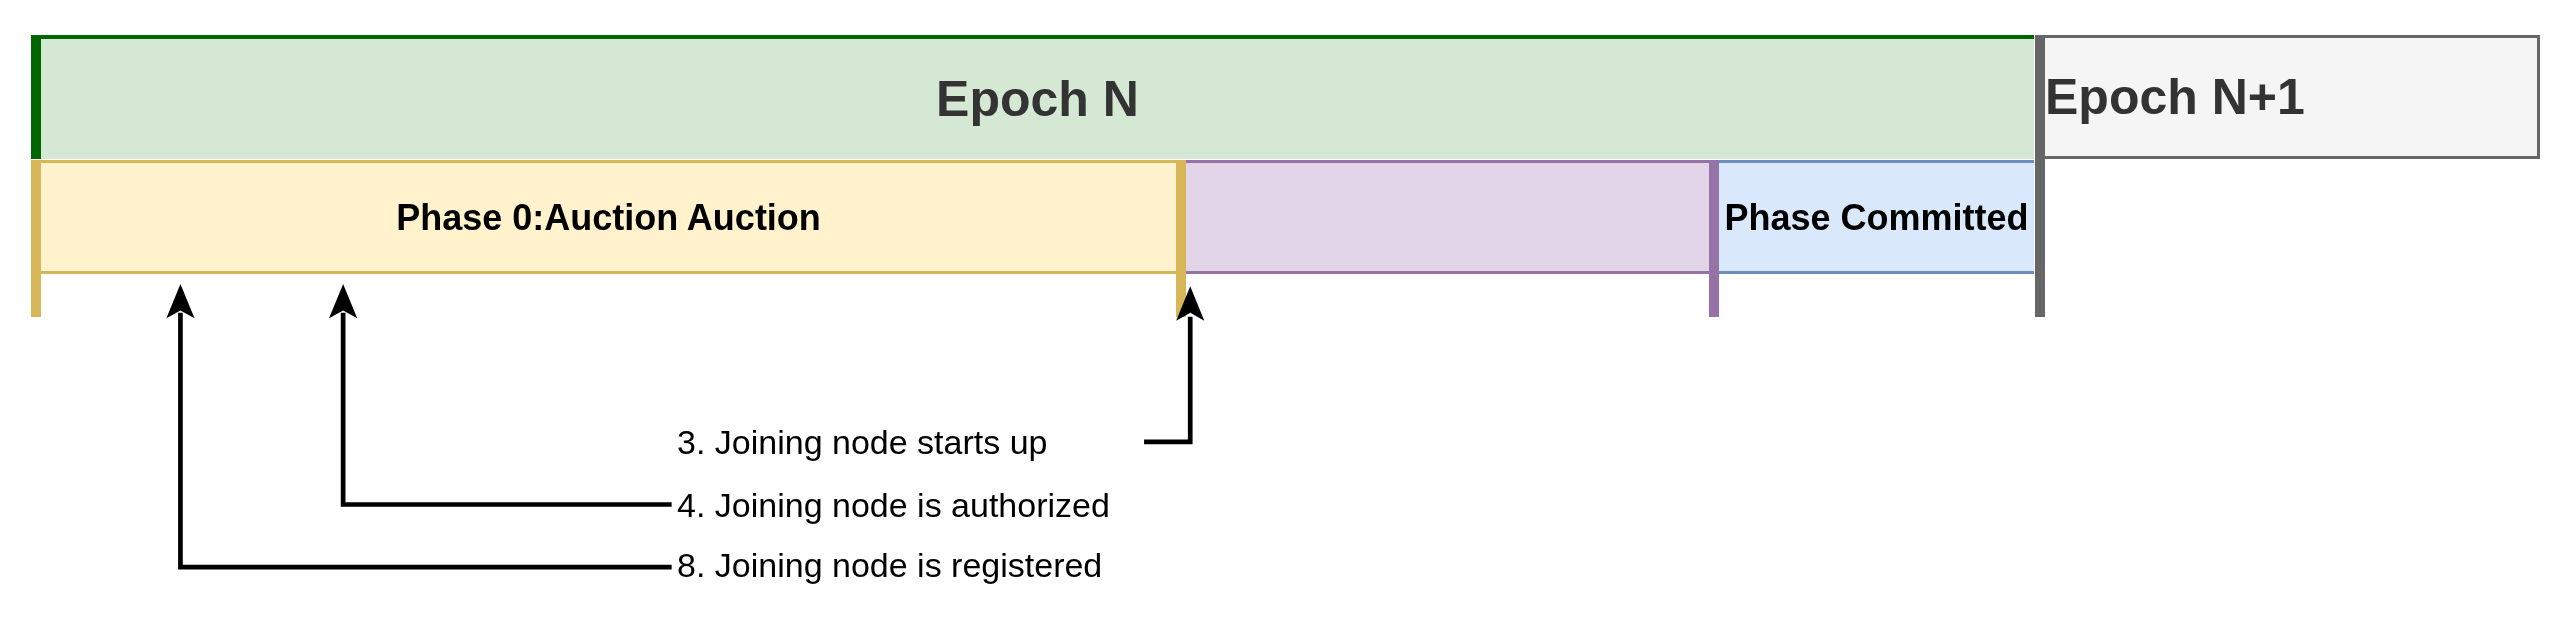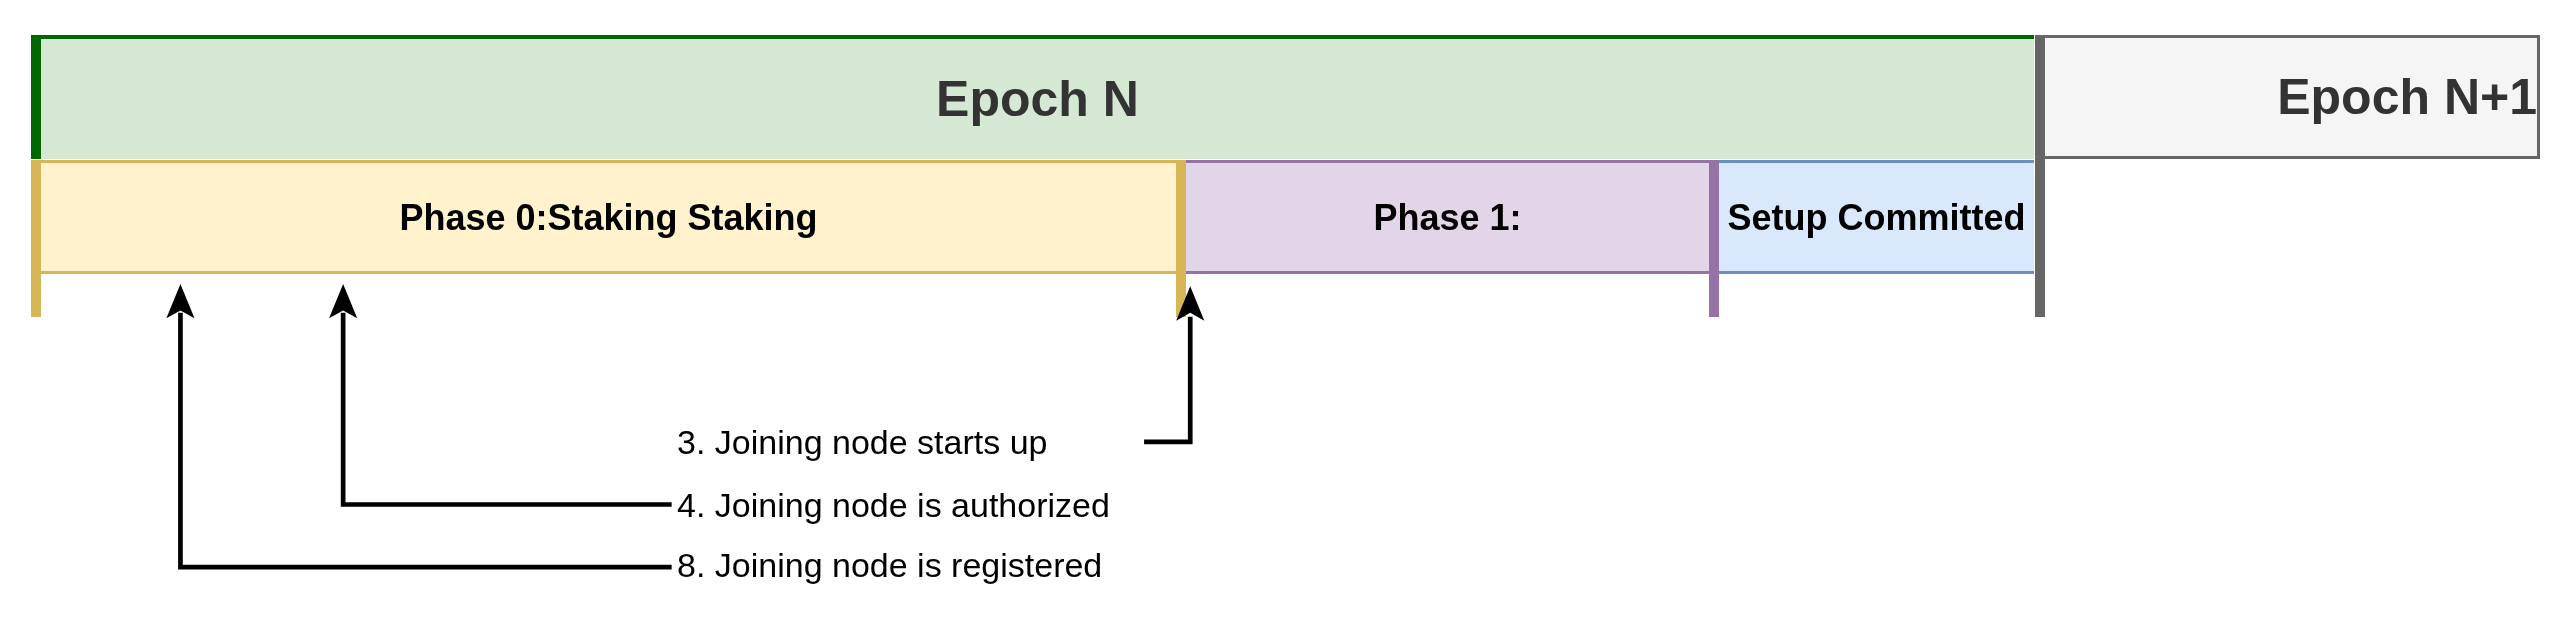--- a/index.html
+++ b/index.html
@@ -9,21 +9,21 @@
   
   .epoch-n-box{
     position:absolute;left:41px;top:35px;width:1993px;height:124px;
     background:#d5e8d4;border-top:4.7px solid #006600;box-sizing:border-box;
     display:flex;align-items:center;justify-content:center;
     font-size:50px;font-weight:bold;color:#333333;
   }
   .epoch-n1-box{
     position:absolute;left:2045px;top:35px;width:495px;height:124px;
     background:#f5f5f5;border:3.9px solid #666666;border-left:none;box-sizing:border-box;
-    display:flex;align-items:center;justify-content:flex-end;
+    display:flex;align-items:center;justify-content:flex-start;
     font-size:50px;font-weight:bold;color:#333333;
   }
 
   
   .marker{position:absolute;width:10.2px;}
   .marker-green {left:31px;  top:35px; height:124px;background:#006600;}
   .marker-gray  {left:2035px;top:35px; height:282px;background:#666666;}
   .marker-gold-a{left:31px;  top:160px;height:157px;background:#d6b656;}
   .marker-gold-b{left:1176px;top:160px;height:157px;background:#d6b656;}
   .marker-purple{left:1709px;top:160px;height:157px;background:#9673a6;}
@@ -63,27 +63,26 @@
 
   <div class="epoch-n-box">
     <span>Epoch N</span>
   </div>
   <div class="epoch-n1-box">
     <span>Epoch N+1</span>
   </div>
 
   <div class="phase phase-0">
     <div>Phase 0:</div>
-    <div>Staking Staking</div>
+    <div>Auction Auction</div>
   </div>
   <div class="phase phase-1">
-    <div>Phase 1:</div>
   </div>
   <div class="phase phase-2">
-    <div>Setup Committed</div>
+    <div>Phase Committed</div>
   </div>
 
   <svg class="connector-layer" viewBox="0 0 3292 808" xmlns="http://www.w3.org/2000/svg">
 
     <g>
       <polyline points="858,725 230,725 230,400" fill="none" stroke="#000000" stroke-width="6"></polyline>
       <path d="M230,363 L248,407 L230,397 L212,407 Z" fill="#000000"></path>
     </g>
 
     <g>

